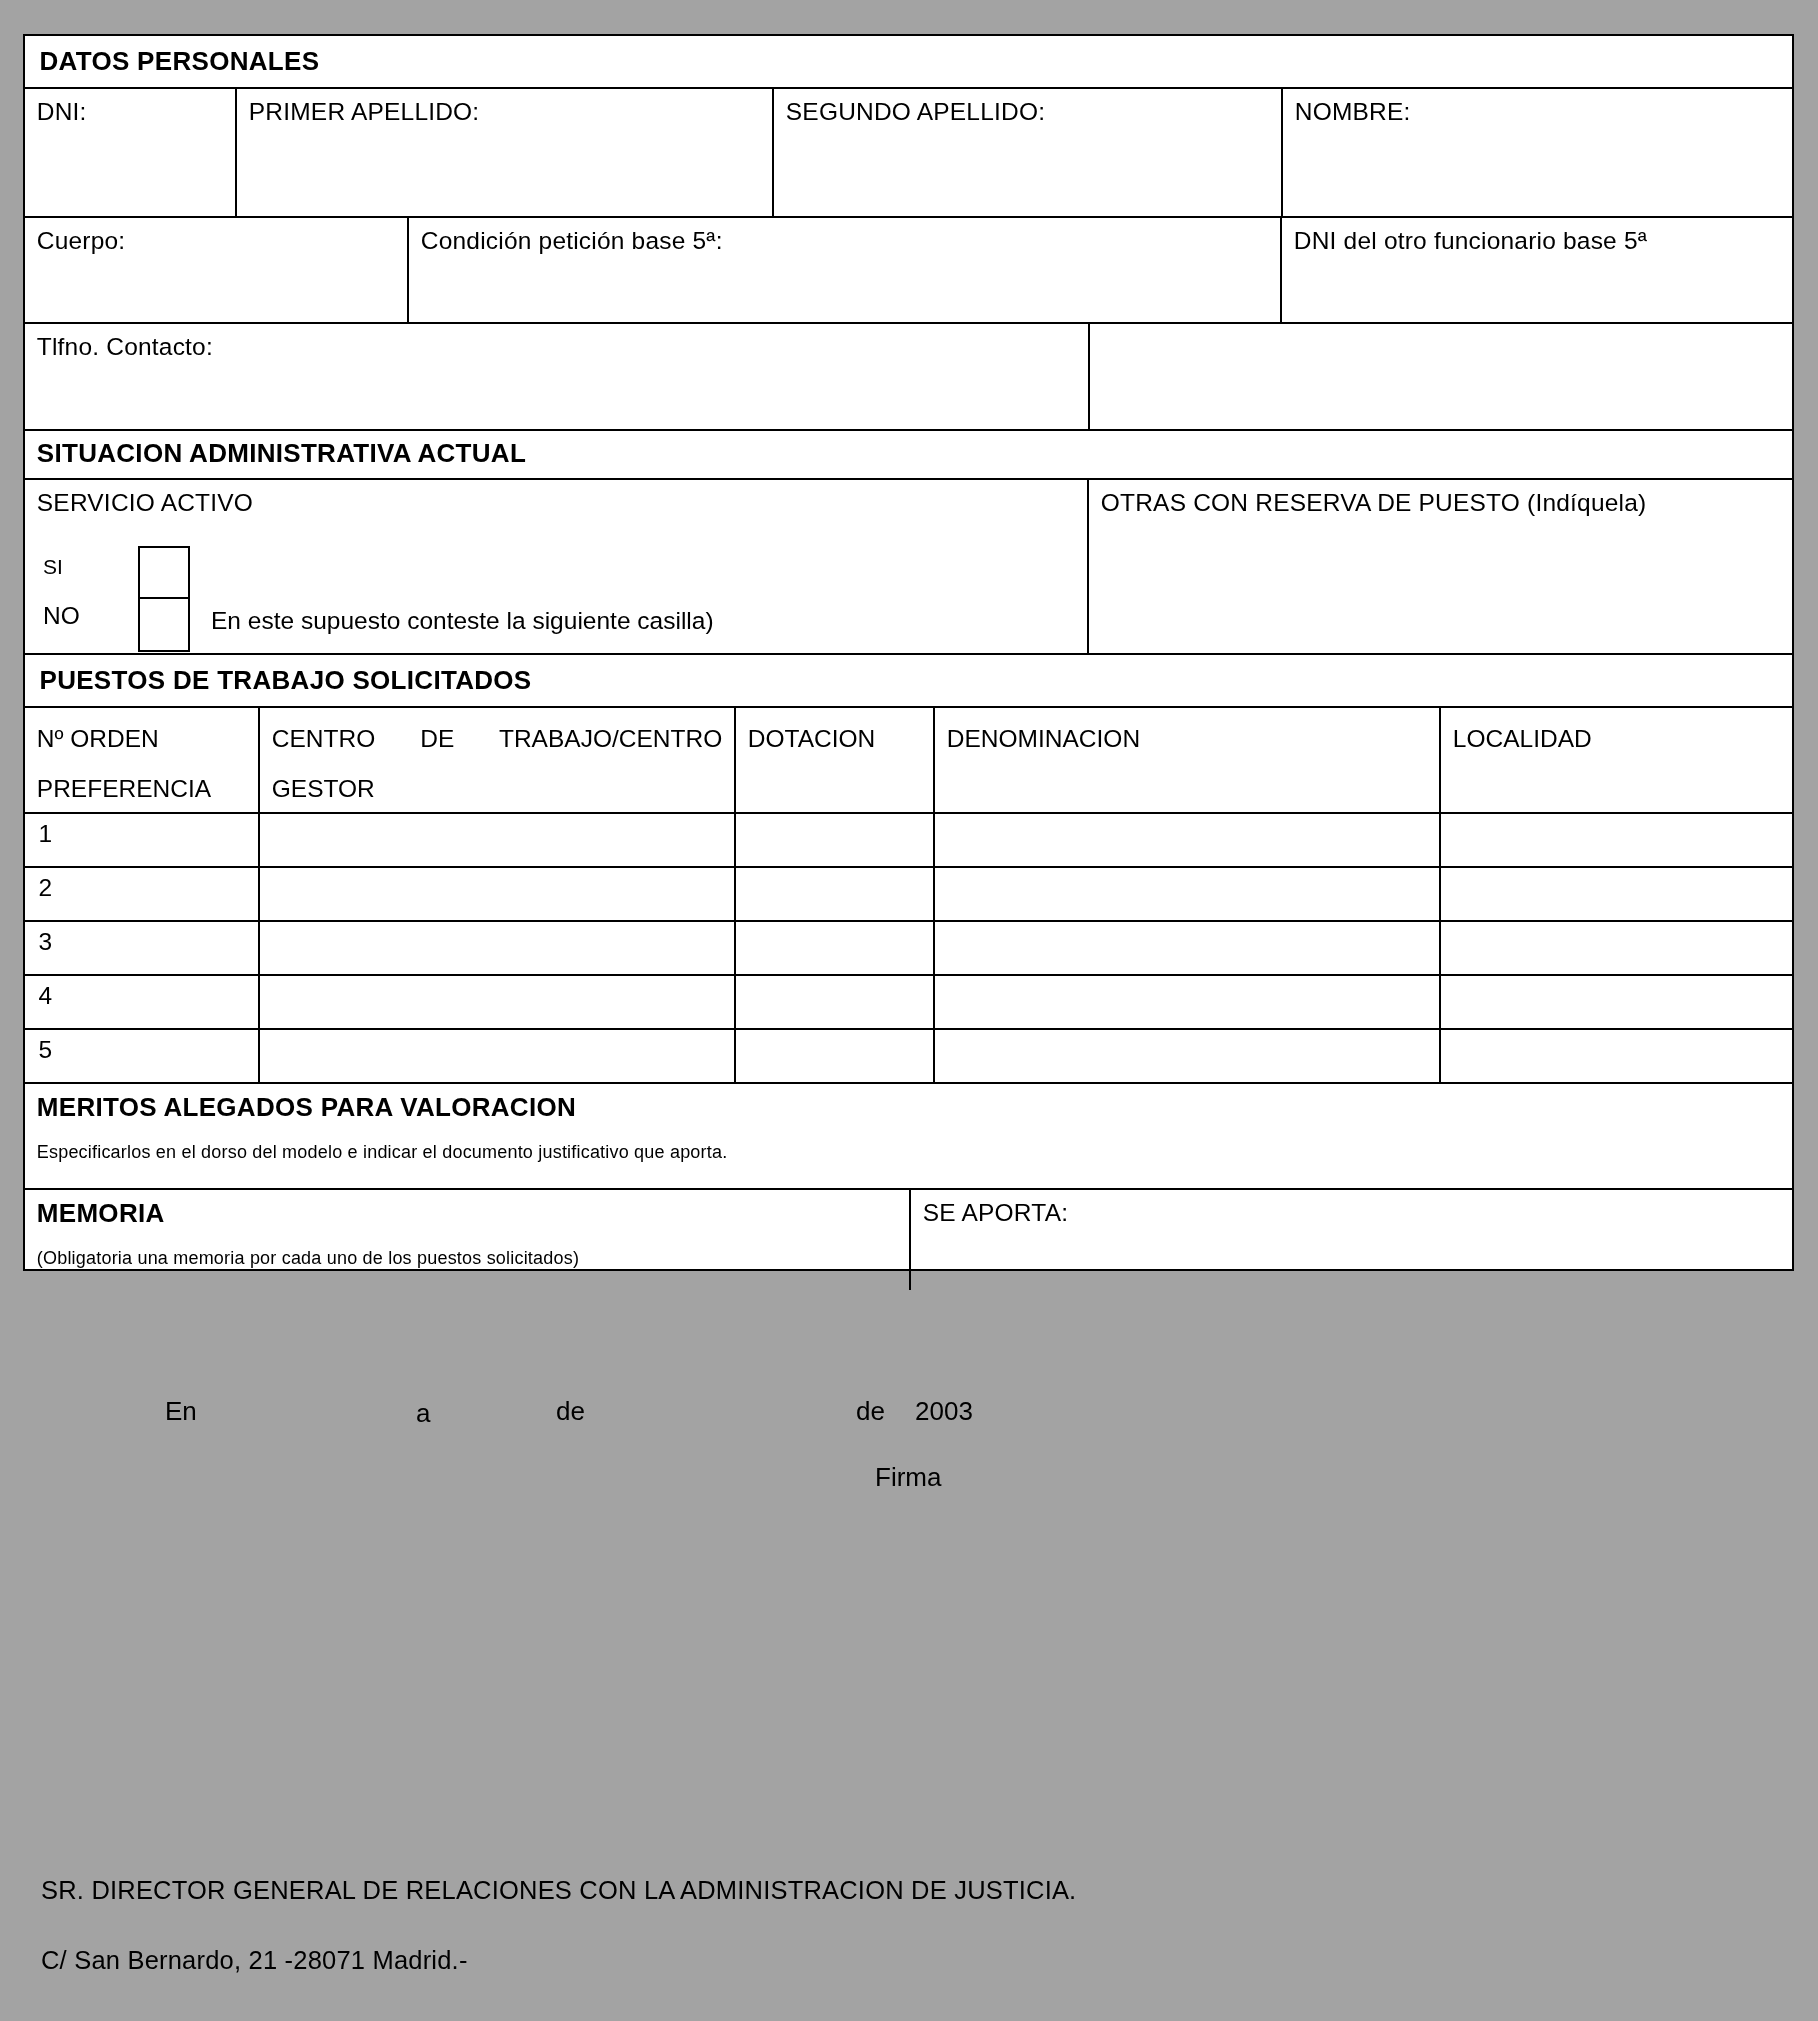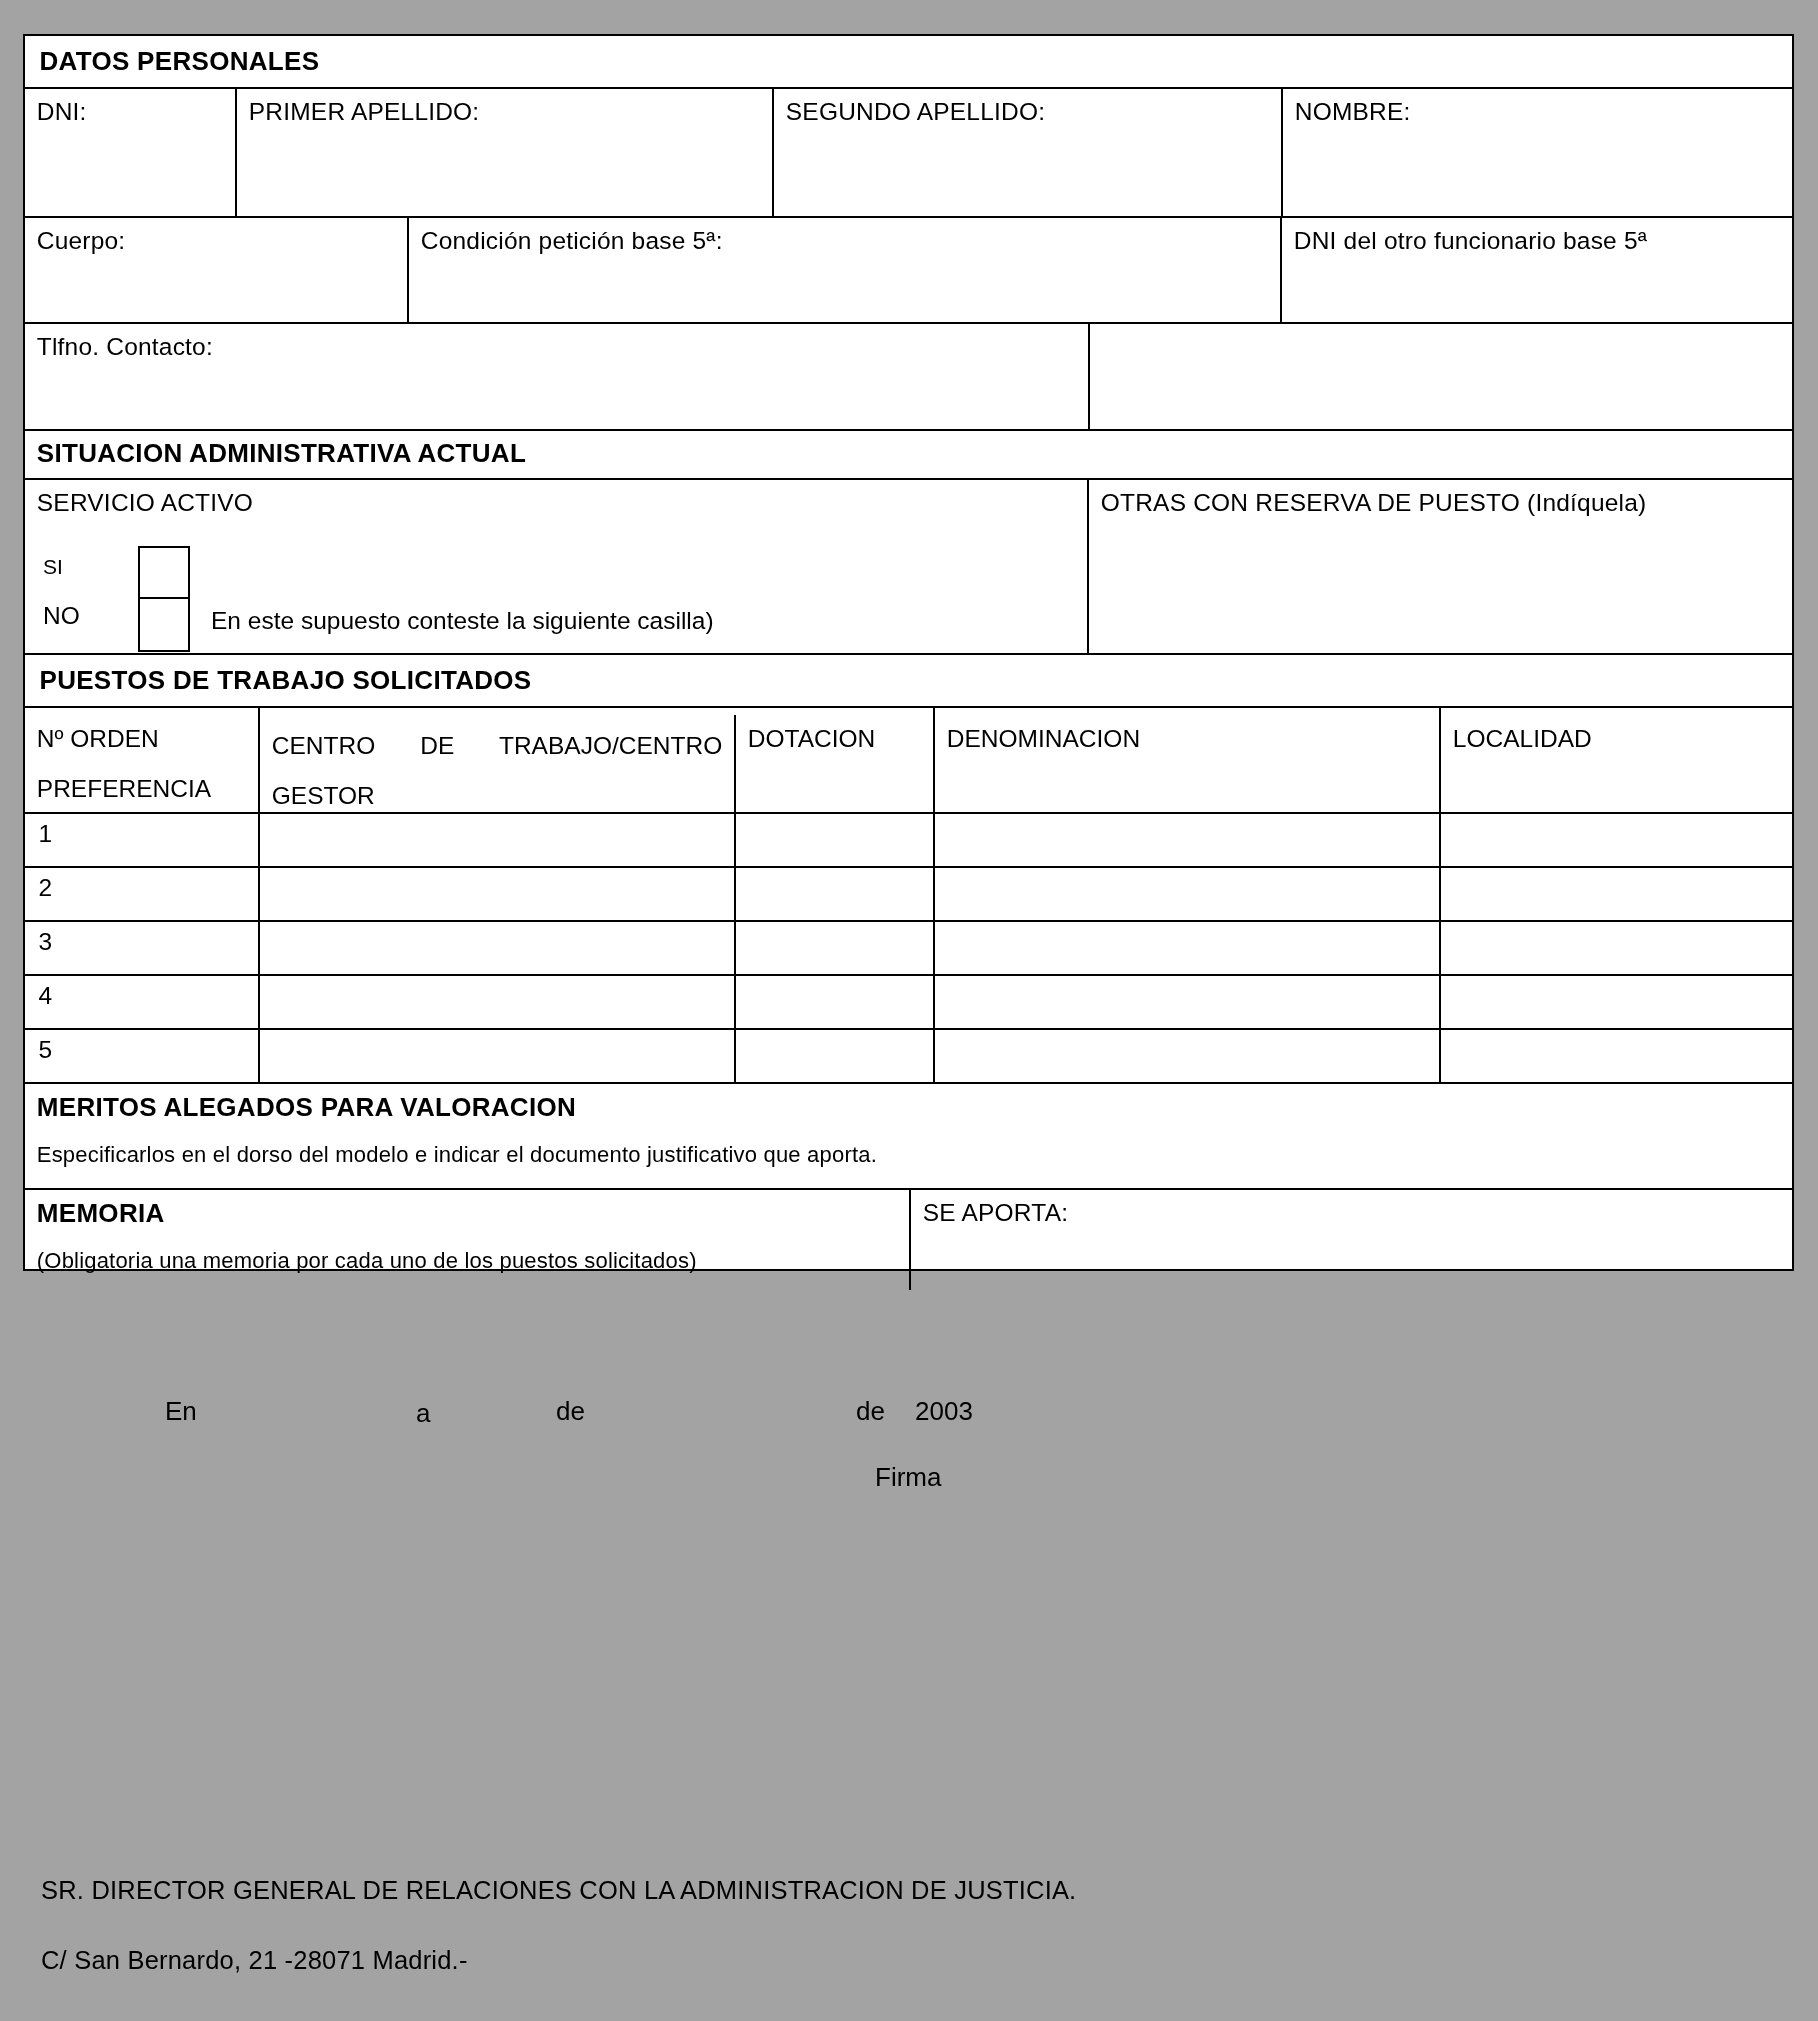--- a/index.html
+++ b/index.html
@@ -26,36 +26,36 @@
   .cell { flex: 0 0 auto; border-right: 2.7px solid #000; position: relative; padding: 9px 11.8px; }
   .cell.grow { flex: 1 1 auto; }
   .cell:last-child { border-right: none; }
 
   .stitle { font-weight: bold; font-size: 26px; letter-spacing: 0.3px; }
   .lbl { font-size: 24.5px; letter-spacing: 0.2px; }
   .titlecell { padding: 10px 14.5px; }
 
   
   .th { font-size: 24.5px; line-height: 2.05; padding: 5.5px 11.8px; }
-  .th-justify { text-align: justify; margin-top: 7px; }
+  .th-justify { text-align: justify; }
   .num { font-size: 24.5px; }
 
   
   .servicio-cell { padding: 0; }
   .servicio-label { position: absolute; left: 11.8px; top: 9px; }
   .si-label  { position: absolute; left: 18px; top: 75px; font-size: 21px; }
   .no-label  { position: absolute; left: 18px; top: 122px; font-size: 24.5px; }
   .cb-stack  { position: absolute; left: 113px; top: 66px; width: 52px; height: 106px; border: 2.7px solid #000; }
   .cb { width: 100%; height: 50%; background: #fff; }
   .cb-top { border-bottom: 2.7px solid #000; }
   .nota-casilla { position: absolute; left: 186px; top: 127px; font-size: 24.5px; }
 
   
   .block-title { font-weight: bold; font-size: 26px; letter-spacing: 0.3px; }
-  .block-note  { font-size: 22px; margin-top: 19px; letter-spacing: 0.2px; }
+  .block-note  { font-size: 18px; margin-top: 19px; letter-spacing: 0.2px; }
 
   
   .abs { position: absolute; font-size: 26px; }
   .footer-line { position: absolute; font-size: 25.5px; letter-spacing: 0.2px; }
 </style>
 </head>
 <body>
 
 <div class="page">
 

